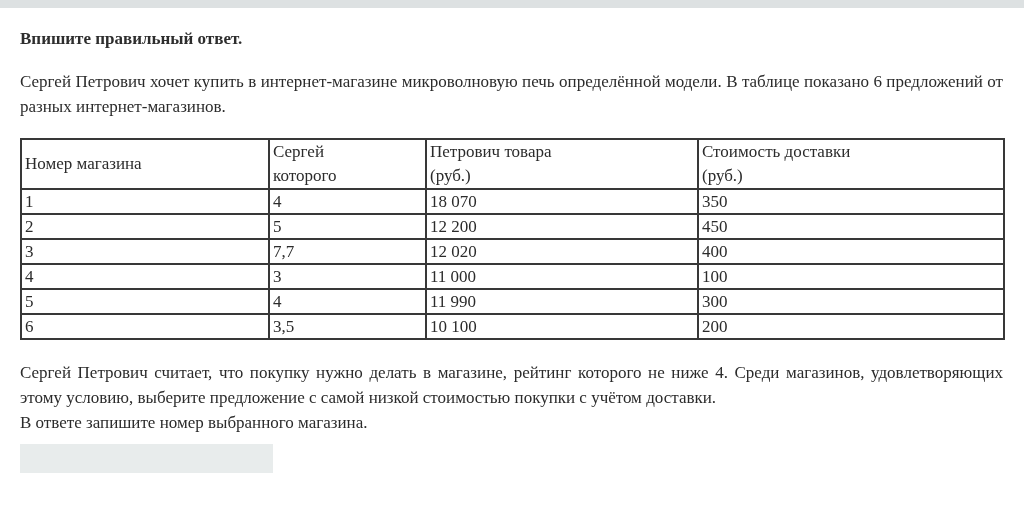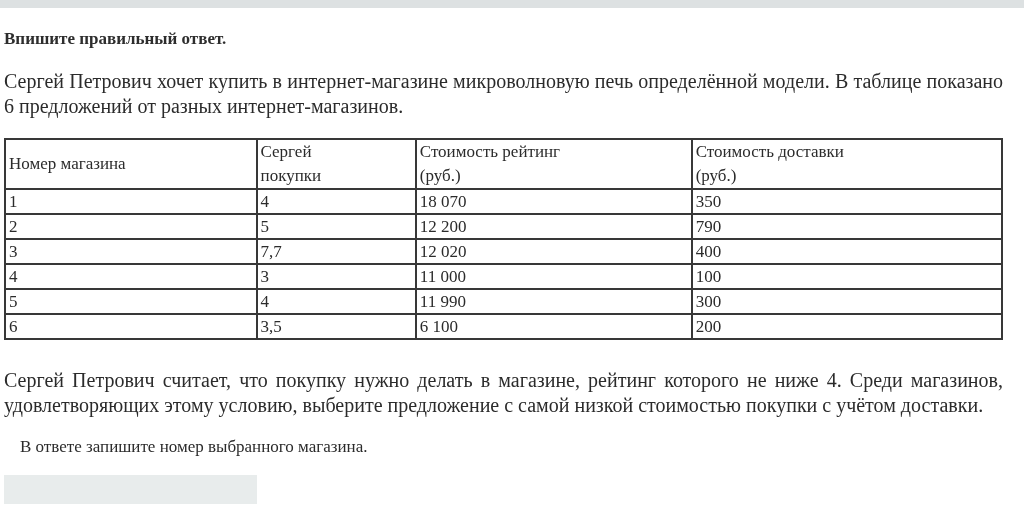--- a/index.html
+++ b/index.html
@@ -12,32 +12,32 @@
     overflow: hidden;
     font-family: "Liberation Serif", serif;
     color: #2b2b2b;
   }
   .top-bar {
     width: 100%;
     height: 8px;
     background: #dde1e2;
   }
   .content {
-    padding: 0 21px 0 4px;
+    padding: 0 21px 0 20px;
   }
   .instruction {
     margin: 20px 0 0 0;
     font-size: 17px;
     line-height: 21px;
     font-weight: bold;
     color: #2d2d2d;
   }
   .para {
     margin: 20px 0 0 0;
-    font-size: 20px;
+    font-size: 17px;
     line-height: 25px;
     text-align: justify;
   }
   table.offers {
     margin-top: 19px;
     width: 100%;
     border-collapse: collapse;
     table-layout: fixed;
     font-size: 17px;
   }
@@ -53,24 +53,24 @@
   }
   table.offers th {
     height: 47px;
     line-height: 24px;
   }
   table.offers td {
     height: 25px;
     line-height: 22px;
   }
   .condition {
-    margin-top: 28px;
+    margin-top: 20px;
   }
   .answer-note {
-    margin: 16px;
+    margin: 0;
     font-size: 17px;
     line-height: 25px;
     text-align: left;
   }
   .answer-input {
     display: block;
     margin-top: 9px;
     width: 253px;
     height: 29px;
     background: #e8ecec;
@@ -100,44 +100,44 @@
         <col style="width:272px">
         <col style="width:306px">
       </colgroup>
       <thead>
         <tr>
           <th>
             <span>Номер магазина</span>
           </th>
           <th>
             <span>Сергей</span><br>
-            <span>покупки</span>
+            <span>которого</span>
           </th>
           <th>
-            <span>Стоимость рейтинг</span><br>
+            <span>Петрович товара</span><br>
             <span>(руб.)</span>
           </th>
           <th>
             <span>Стоимость доставки</span><br>
             <span>(руб.)</span>
           </th>
         </tr>
       </thead>
       <tbody>
         <tr>
           <td>1</td>
           <td>4</td>
           <td>18 070</td>
           <td>350</td>
         </tr>
         <tr>
           <td>2</td>
           <td>5</td>
           <td>12 200</td>
-          <td>790</td>
+          <td>450</td>
         </tr>
         <tr>
           <td>3</td>
           <td>7,7</td>
           <td>12 020</td>
           <td>400</td>
         </tr>
         <tr>
           <td>4</td>
           <td>3</td>
@@ -146,21 +146,21 @@
         </tr>
         <tr>
           <td>5</td>
           <td>4</td>
           <td>11 990</td>
           <td>300</td>
         </tr>
         <tr>
           <td>6</td>
           <td>3,5</td>
-          <td>6 100</td>
+          <td>10 100</td>
           <td>200</td>
         </tr>
       </tbody>
     </table>
 
     <p class="para condition">Сергей Петрович считает, что покупку нужно делать в магазине, рейтинг которого не ниже 4. Среди магазинов, удовлетворяющих этому условию, выберите предложение с самой низкой стоимостью покупки с учётом доставки.</p>
     <p class="answer-note">В ответе запишите номер выбранного магазина.</p>
 
     <input type="text" class="answer-input" value="" style="">
 

